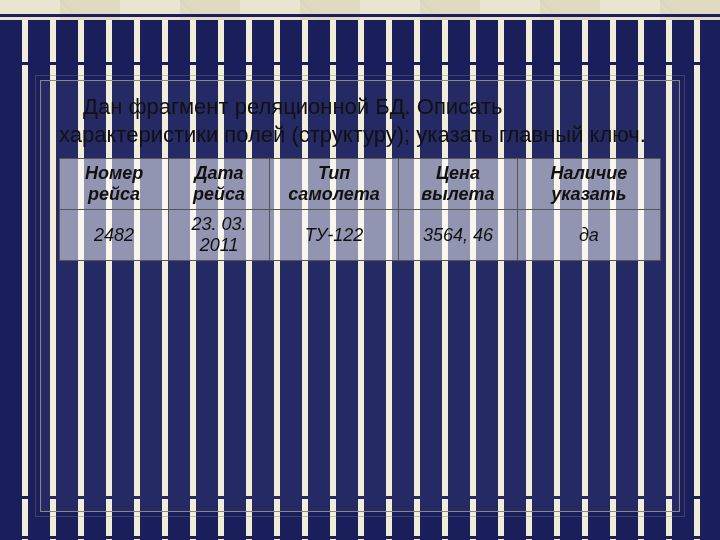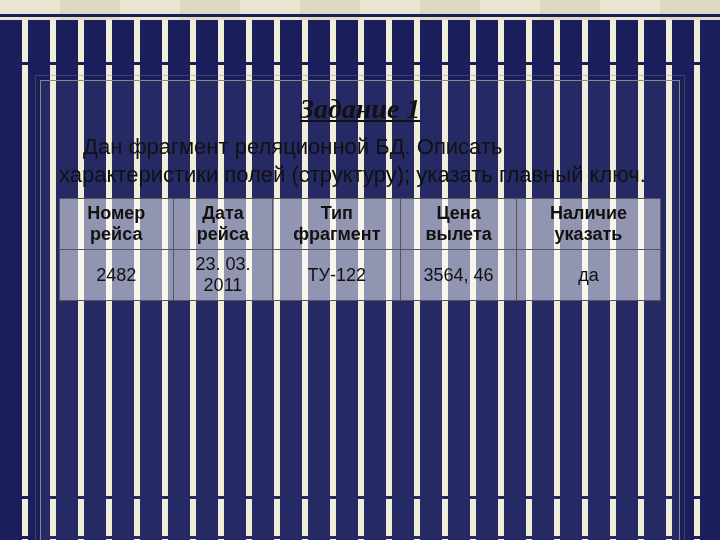--- a/index.html
+++ b/index.html
@@ -73,43 +73,43 @@
     border-collapse: collapse;
     width: 100%;
     background: rgba(255,255,255,0.5);
   }
   th, td {
     border: 1px solid #555;
     padding: 4px 6px;
     text-align: center;
     font-size: 18px;
     color:#111;
+    font-style:italic;
   }
   th {
     font-weight: bold;
   }
 </style>
 </head>
 <body>
 
 <div class="band-line bl1"></div>
 <div class="band-line bl2"></div>
 <div class="band-line bl3"></div>
 <div class="band-line bl4"></div>
 
 <div class="content">
-  <h1>Задание 1</h1>
   <p class="task">Дан фрагмент реляционной БД. Описать характеристики полей (структуру); указать главный ключ.</p>
 
   <table>
     <thead>
       <tr>
         <th>Номер рейса</th>
         <th>Дата рейса</th>
-        <th>Тип фрагмент</th>
+        <th>Тип самолета</th>
         <th>Цена вылета</th>
         <th>Наличие указать</th>
       </tr>
     </thead>
     <tbody>
       <tr>
         <td>2482</td>
         <td>23. 03. 2011</td>
         <td>ТУ-122</td>
         <td>3564, 46</td>

